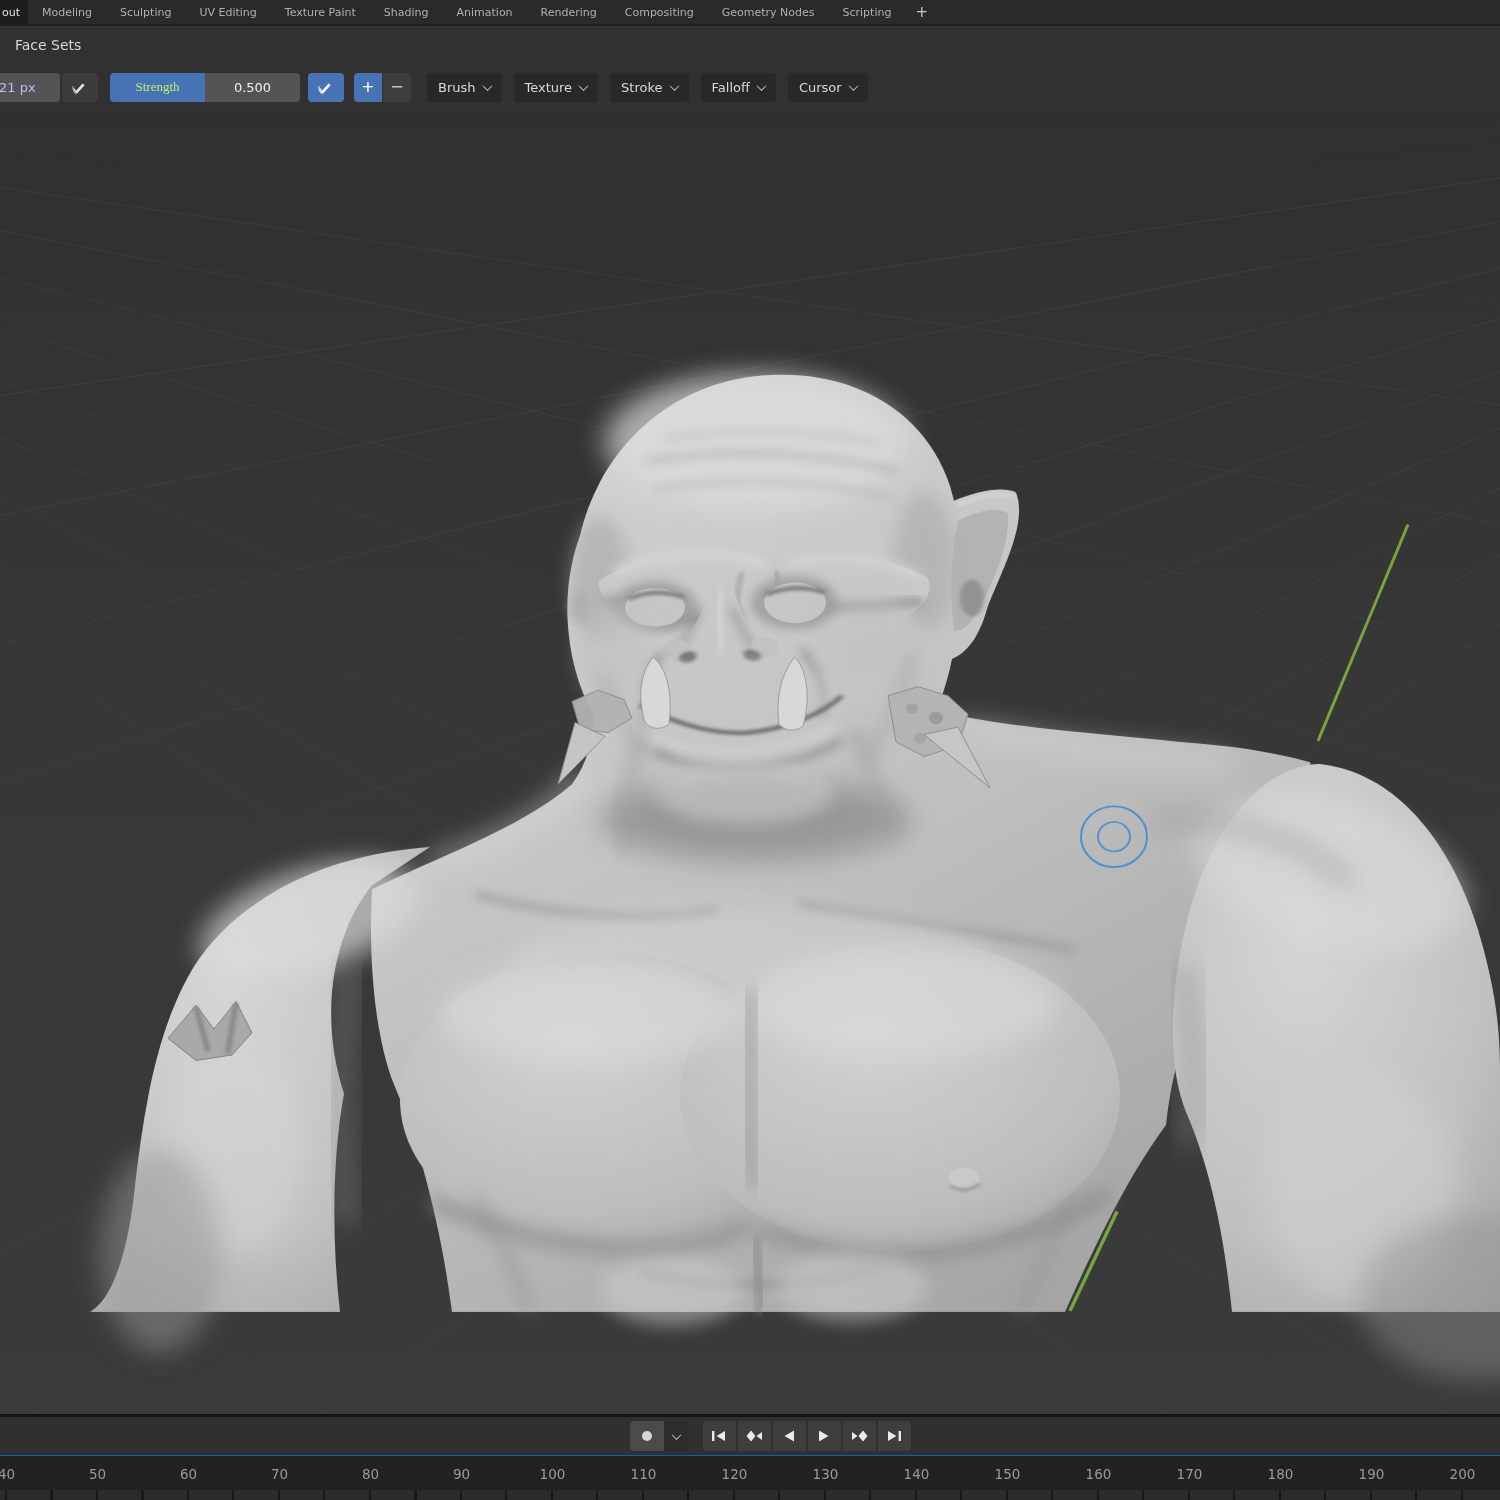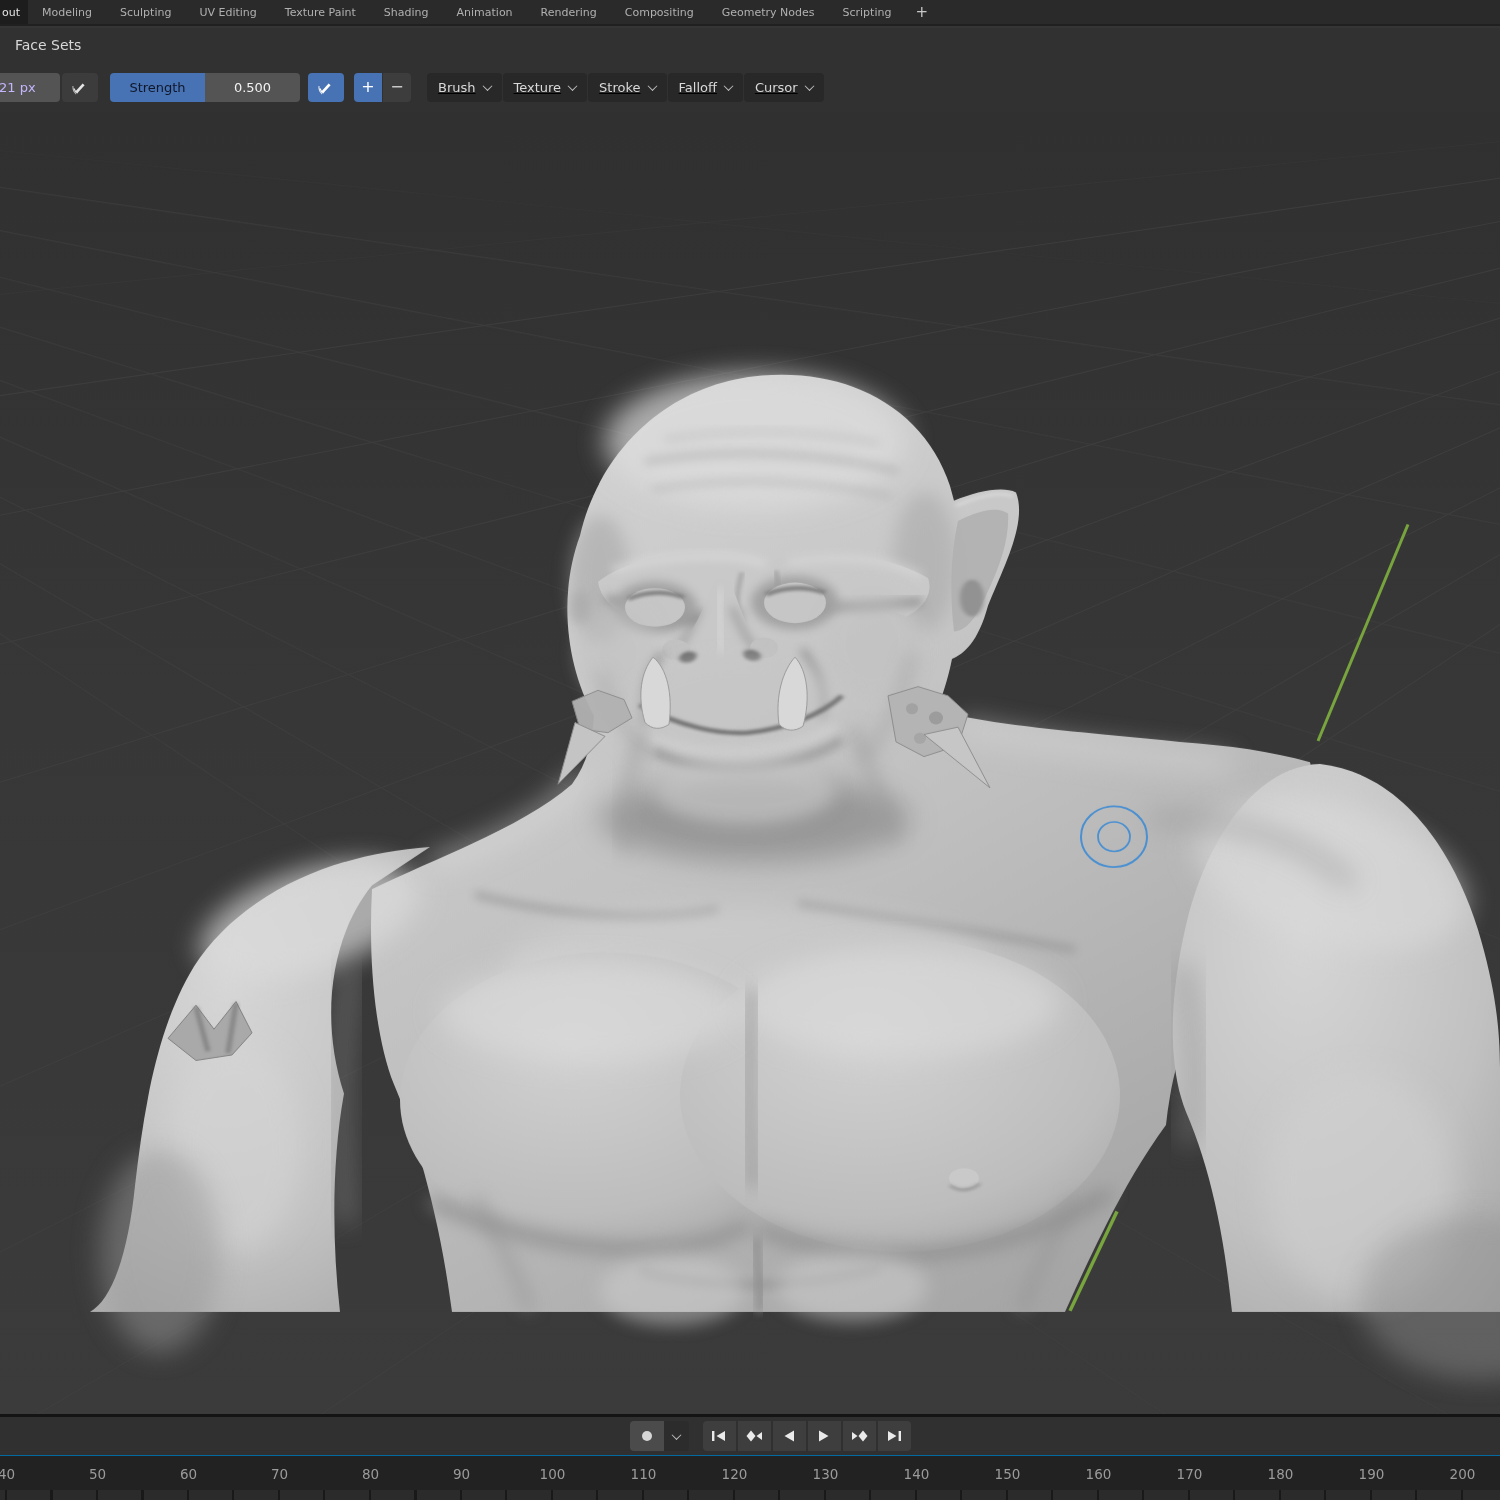--- a/index.html
+++ b/index.html
@@ -22,29 +22,29 @@
   
   .toolbar{position:absolute;left:0;top:62px;width:1500px;height:50px;background:#313131;
            display:flex;align-items:center;}
   .field.radius{width:60px;height:29px;background:#545454;border-radius:0 4px 4px 0;
                 display:flex;align-items:center;overflow:hidden;margin-right:2px;}
   .field.radius span{font-size:13px;color:#c4b5fd;margin-left:-1px;white-space:nowrap;}
   .icon-btn{width:36px;height:29px;background:#3c3c3c;border:none;border-radius:4px;
             display:flex;align-items:center;justify-content:center;padding:0;}
   .icon-btn.active{background:#4772b3;}
   .slider{width:190px;height:29px;border-radius:4px;overflow:hidden;display:flex;margin:0 8px 0 12px;}
-  .slider .s-label{width:95px;background:#4772b3;color:#0f172a;font-size:13px;
-                   display:flex;align-items:center;justify-content:center;}
+  .slider .s-label{width:95px;background:#4772b3;color:#bef264;font-size:13px;
+                   display:flex;align-items:center;justify-content:center;font-family:Liberation Serif, serif;}
   .slider .s-value{width:95px;background:#545454;color:#f2f2f2;font-size:13px;
                    display:flex;align-items:center;justify-content:center;}
   .pm{display:flex;margin:0 16px 0 10px;}
   .pm button{width:28px;height:29px;border:none;font-size:16px;line-height:1;padding:0;}
   .pm .plus{background:#4772b3;color:#fff;border-radius:4px 0 0 4px;margin-right:1px;}
   .pm .minus{background:#3d3d3d;color:#d5d5d5;border-radius:0 4px 4px 0;}
-  .dropdowns{display:flex;gap:1px;text-decoration:underline;}
+  .dropdowns{display:flex;gap:12px;}
   .dropdown{height:29px;background:#282828;border:none;border-radius:4px;color:#d9d9d9;
             font-size:13px;display:flex;align-items:center;gap:8px;padding:0 11px;}
   .caret{width:7px;height:7px;border-right:1.6px solid #bcbcbc;border-bottom:1.6px solid #bcbcbc;
          transform:rotate(45deg) translate(-1px,-1px);display:inline-block;}
 
   
   .viewport{position:absolute;left:0;top:112px;width:1500px;height:1302px;overflow:hidden;
             background:linear-gradient(#303030,#373737 45%,#3b3b3b);}
   .viewport svg{display:block;}
 

